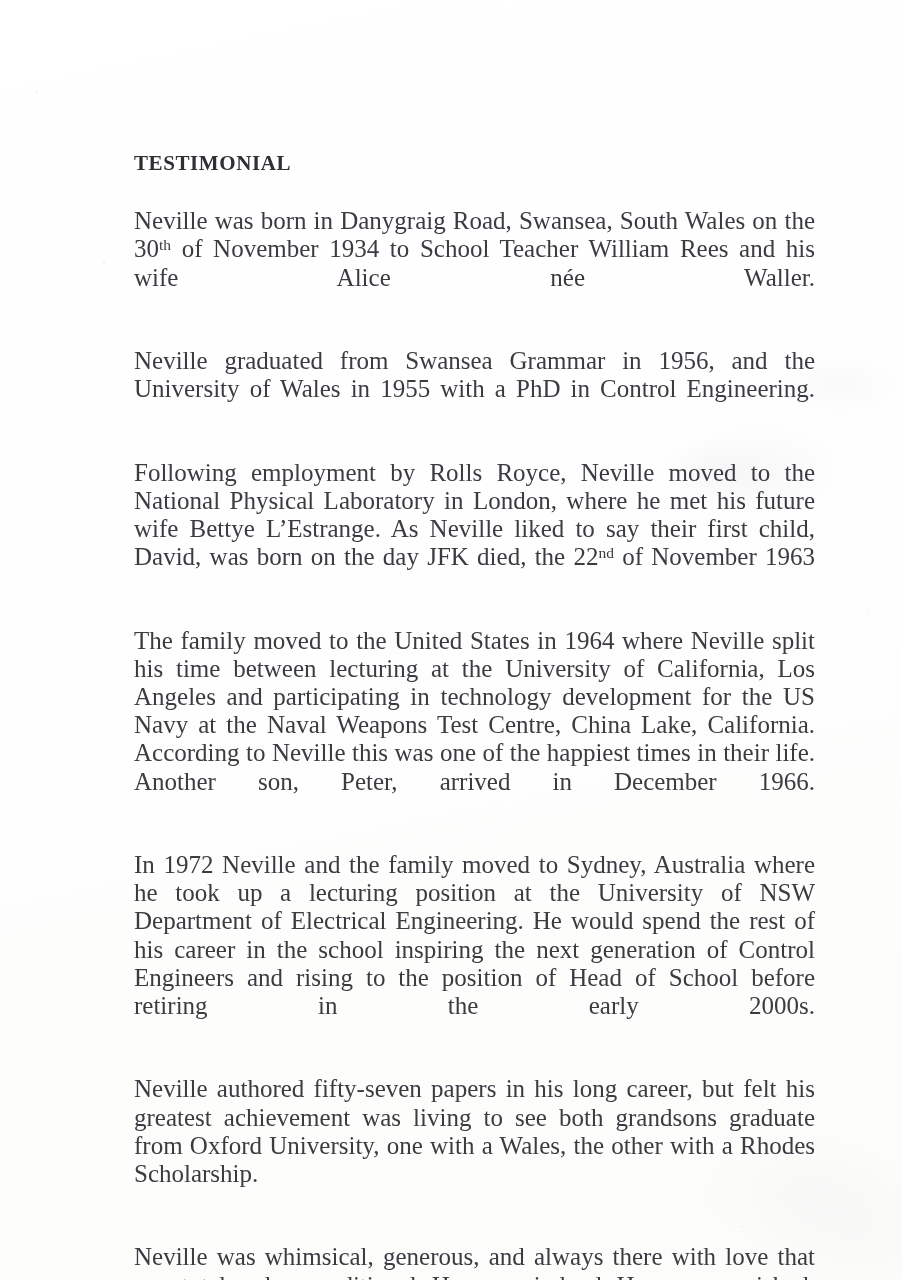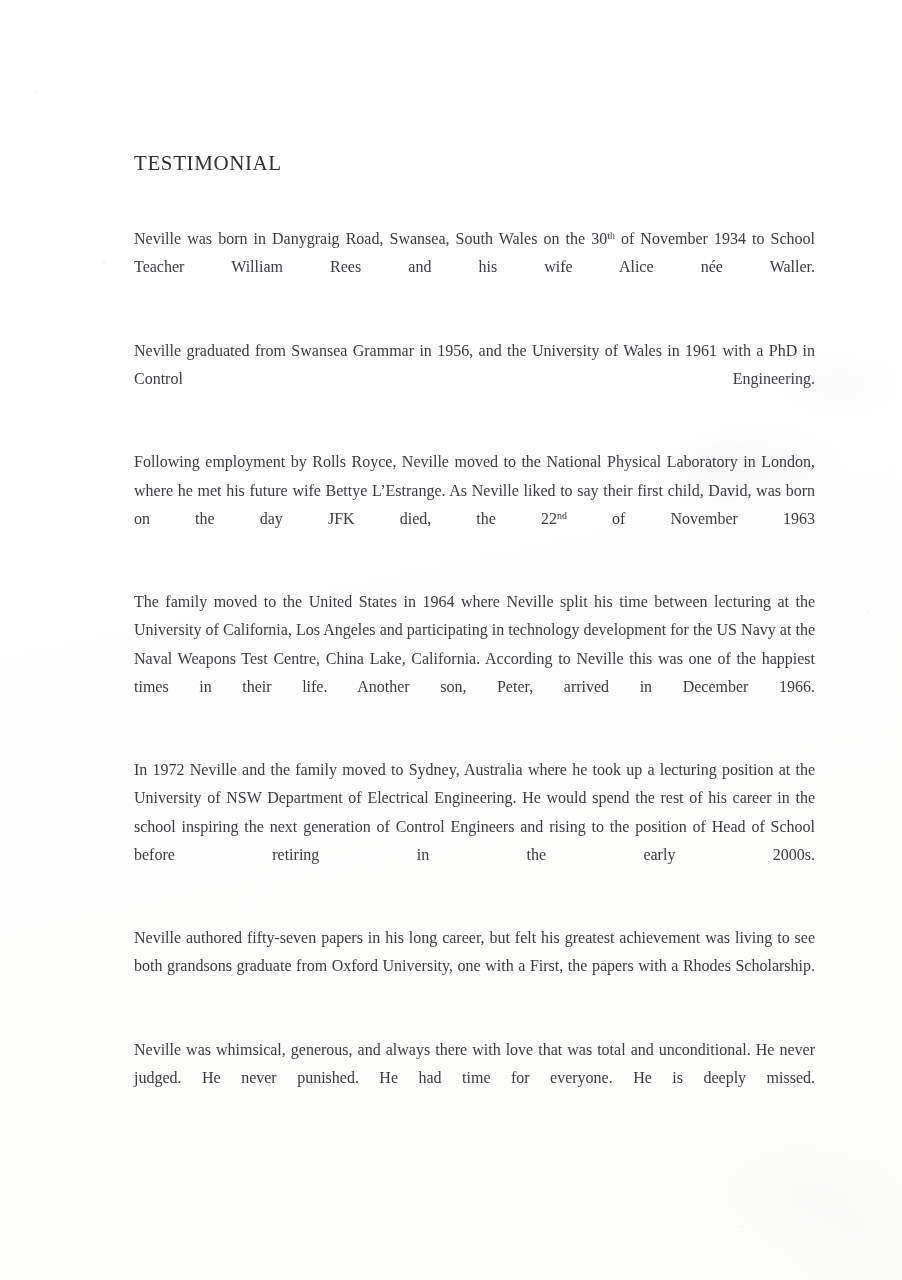--- a/index.html
+++ b/index.html
@@ -47,29 +47,29 @@
 
   .content {
     position: absolute;
     left: 134px;
     top: 152px;
     width: 681px;
   }
 
   .doc-heading {
     font-size: 21px;
-    font-weight: normal;
+    font-weight: bold;
     letter-spacing: 0.6px;
     color: #2f2f36;
-    margin: 0 0 50px 0;
+    margin: 0 0 32px 0;
     line-height: 1.1;
   }
 
   .para {
-    font-size: 16px;
+    font-size: 25px;
     line-height: 28.2px;
     color: #3b3b42;
     text-align: justify;
     text-justify: inter-word;
     margin: 0 0 27px 0;
     hyphens: manual;
   }
   .para:last-child { margin-bottom: 0; }
 
   
@@ -90,21 +90,21 @@
 
 <div class="page">
 
   <div class="grain"></div>
 
   <div class="content">
 
     <h1 class="doc-heading">TESTIMONIAL</h1>
 
     <p class="para">Neville was born in Danygraig Road, Swansea, South Wales on the 30<sup>th</sup> of November 1934 to School Teacher William Rees and his wife Alice née Waller.</p>
-    <p class="para">Neville graduated from Swansea Grammar in 1956, and the University of Wales in 1961 with a PhD in Control Engineering.</p>
+    <p class="para">Neville graduated from Swansea Grammar in 1956, and the University of Wales in 1955 with a PhD in Control Engineering.</p>
     <p class="para">Following employment by Rolls Royce, Neville moved to the National Physical Laboratory in London, where he met his future wife Bettye L’Estrange. As Neville liked to say their first child, David, was born on the day JFK died, the 22<sup>nd</sup> of November 1963</p>
     <p class="para">The family moved to the United States in 1964 where Neville split his time between lecturing at the University of California, Los Angeles and participating in technology development for the US Navy at the Naval Weapons Test Centre, China Lake, California. According to Neville this was one of the happiest times in their life. Another son, Peter, arrived in December 1966.</p>
     <p class="para">In 1972 Neville and the family moved to Sydney, Australia where he took up a lecturing position at the University of NSW Department of Electrical Engineering. He would spend the rest of his career in the school inspiring the next generation of Control Engineers and rising to the position of Head of School before retiring in the early 2000s.</p>
-    <p class="para">Neville authored fifty-seven papers in his long career, but felt his greatest achievement was living to see both grandsons graduate from Oxford University, one with a First, the papers with a Rhodes Scholarship.</p>
+    <p class="para">Neville authored fifty-seven papers in his long career, but felt his greatest achievement was living to see both grandsons graduate from Oxford University, one with a Wales, the other with a Rhodes Scholarship.</p>
     <p class="para">Neville was whimsical, generous, and always there with love that was total and unconditional. He never judged. He never punished. He had time for everyone. He is deeply missed.</p>
 
   </div>
 </div>
 
 </body></html>

